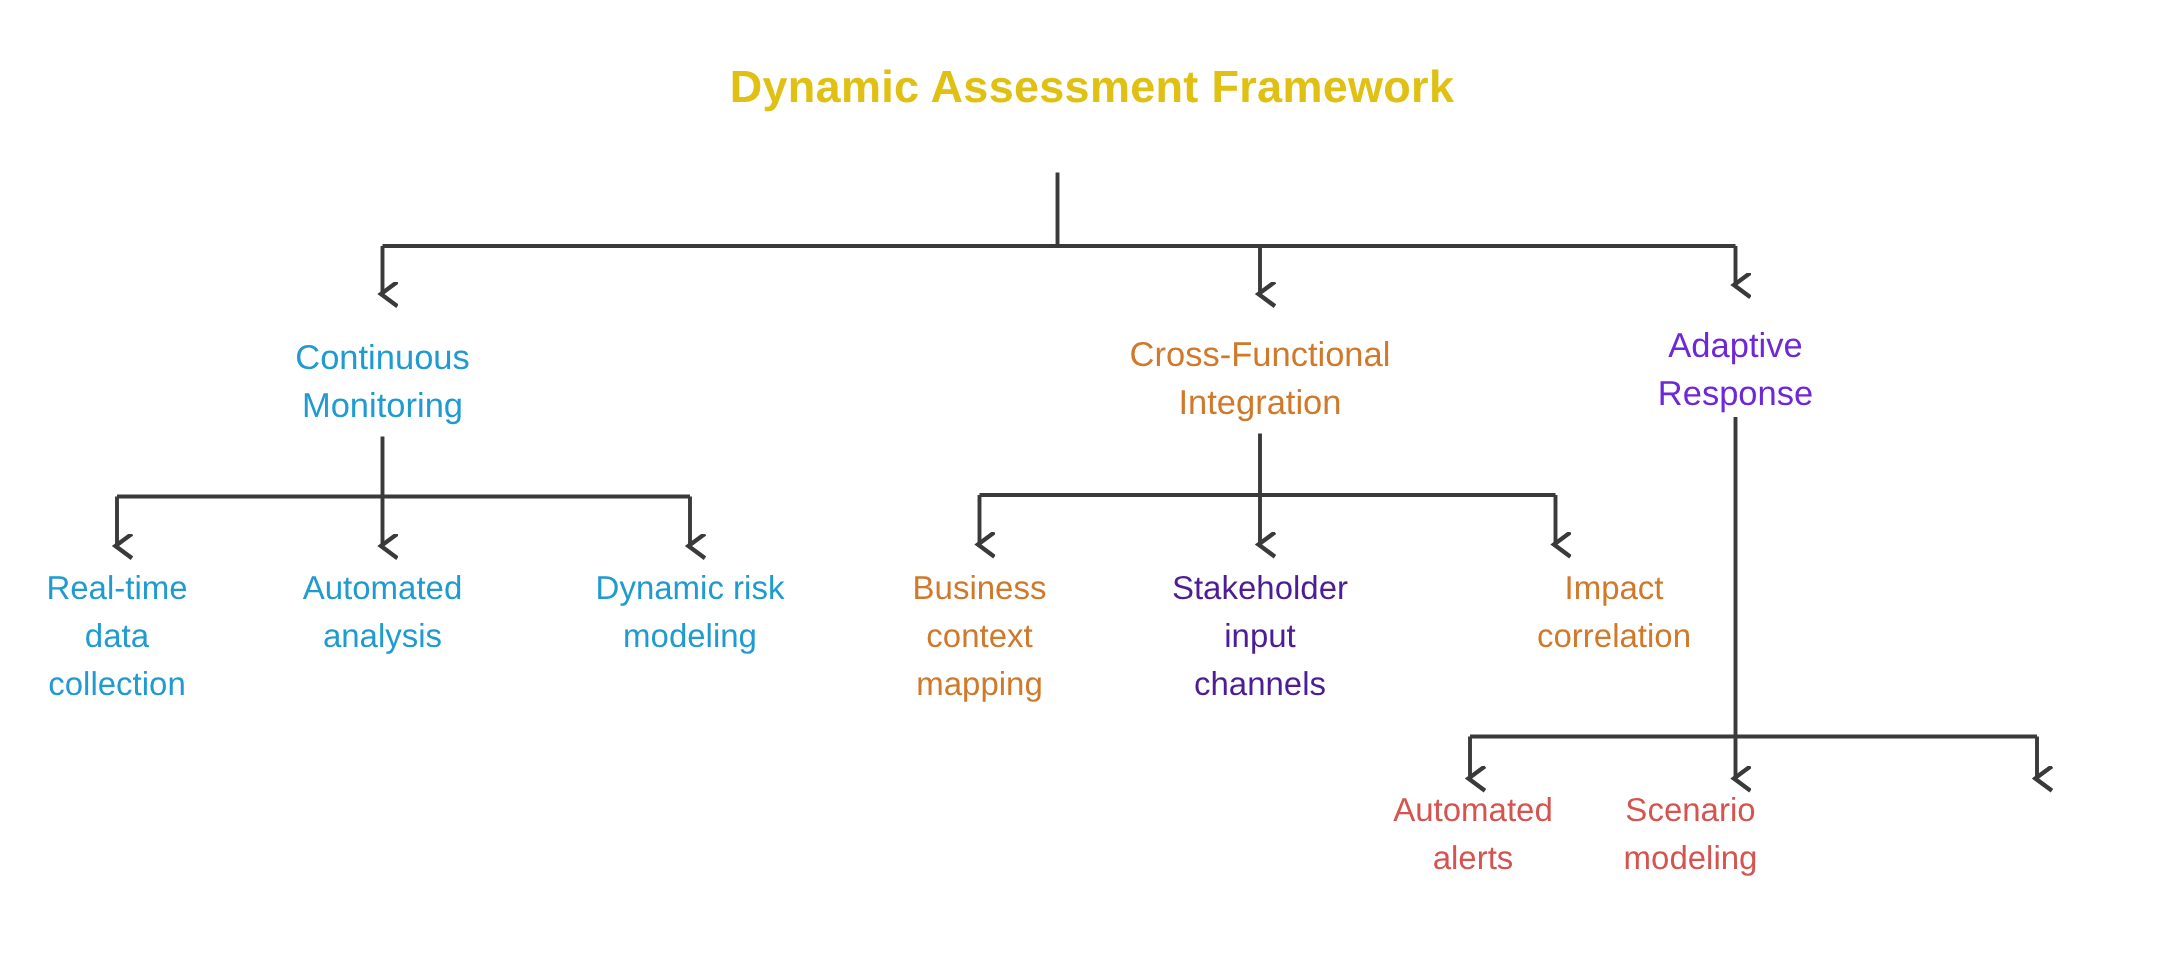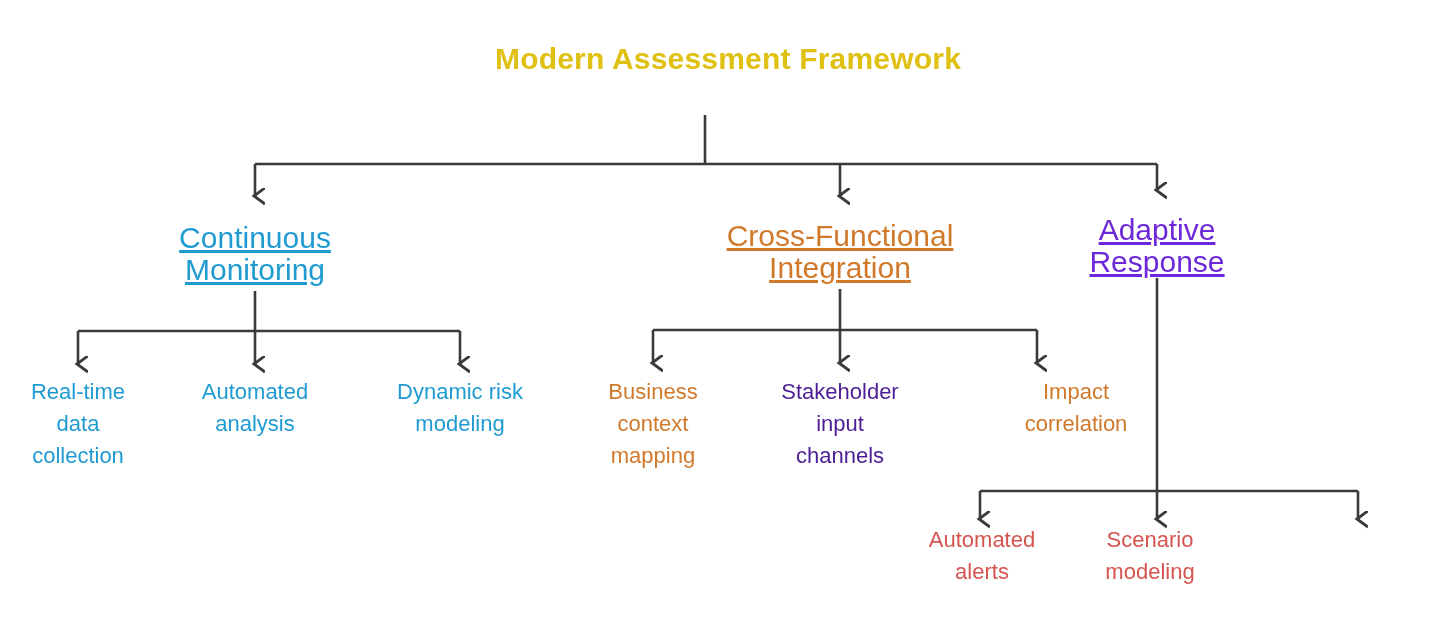--- a/index.html
+++ b/index.html
@@ -35,33 +35,32 @@
     left: 0;
     top: 42px;
     width: 1456px;
     text-align: center;
     font-size: 30px;
     font-weight: bold;
     color: #e0c013;
     letter-spacing: 0.2px;
   }
   .branch {
-    font-size: 30px;
-    text-decoration: underline;
+    font-size: 23px;
   }
   .leaf {
     font-size: 22px;
   }
 </style>
 </head>
 <body>
 
 <div id="canvas">
 
-  <div id="title">Modern Assessment Framework</div>
+  <div id="title">Dynamic Assessment Framework</div>
 
   <svg id="wires" viewBox="0 0 1456 637" xmlns="http://www.w3.org/2000/svg">
     <defs>
       <marker id="arrow" markerWidth="10" markerHeight="10" refX="3.2" refY="4" orient="auto" markerUnits="strokeWidth">
         <path d="M0.4,0.6 L3.2,4.4 L6.0,0.6" fill="none" stroke="#3a3a3a" stroke-width="1.1" stroke-linecap="square"></path>
       </marker>
     </defs>
 
     <g fill="none" stroke="#3a3a3a" stroke-width="2.6" stroke-linecap="butt">
 
@@ -119,17 +118,17 @@
   <div class="node-label leaf" style="left:748px; top:376px; width:184px; color:#4c1d95;">Stakeholder
 input
 channels</div>
 
   <div class="node-label leaf" style="left:986px; top:376px; width:180px; color:#d1792b;">Impact
 correlation</div>
 
   <div class="node-label leaf" style="left:890px; top:524px; width:184px; color:#d5544f;">Automated
 alerts</div>
 
-  <div class="node-label leaf" style="left:1062px; top:524px; width:176px; color:#d5544f;">Scenario
+  <div class="node-label leaf" style="left:1039px; top:524px; width:176px; color:#d5544f;">Scenario
 modeling</div>
 
 
 </div>
 
 </body></html>

